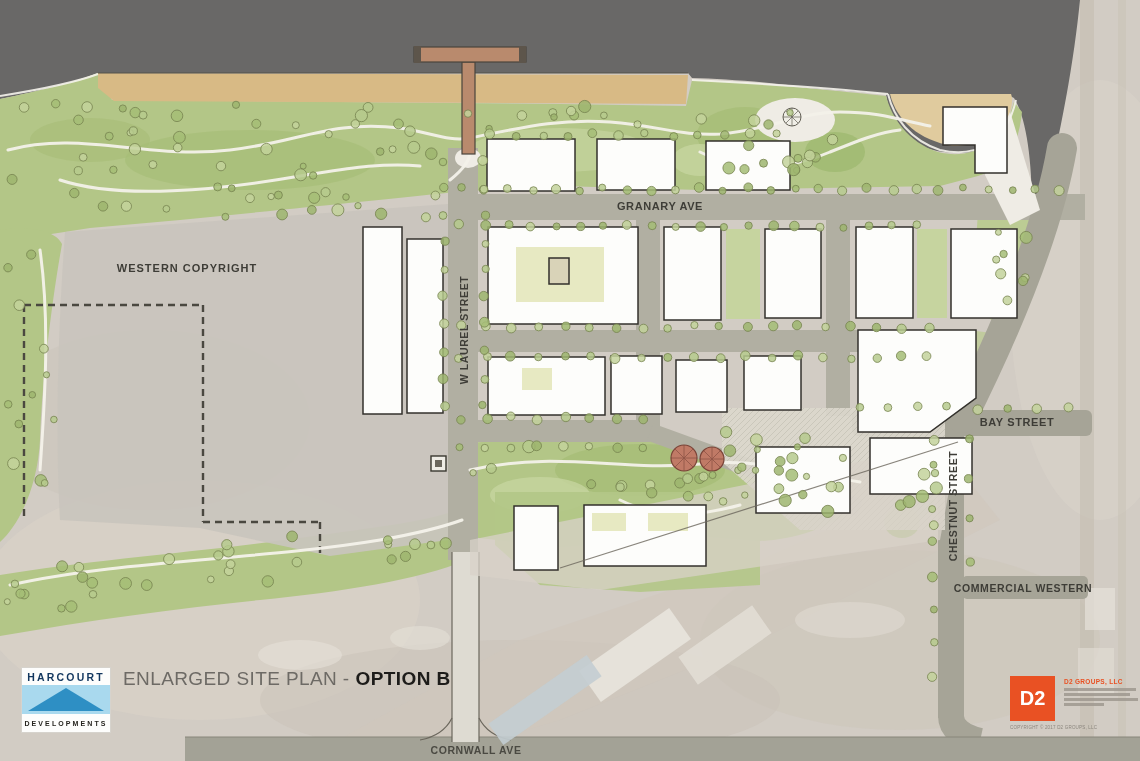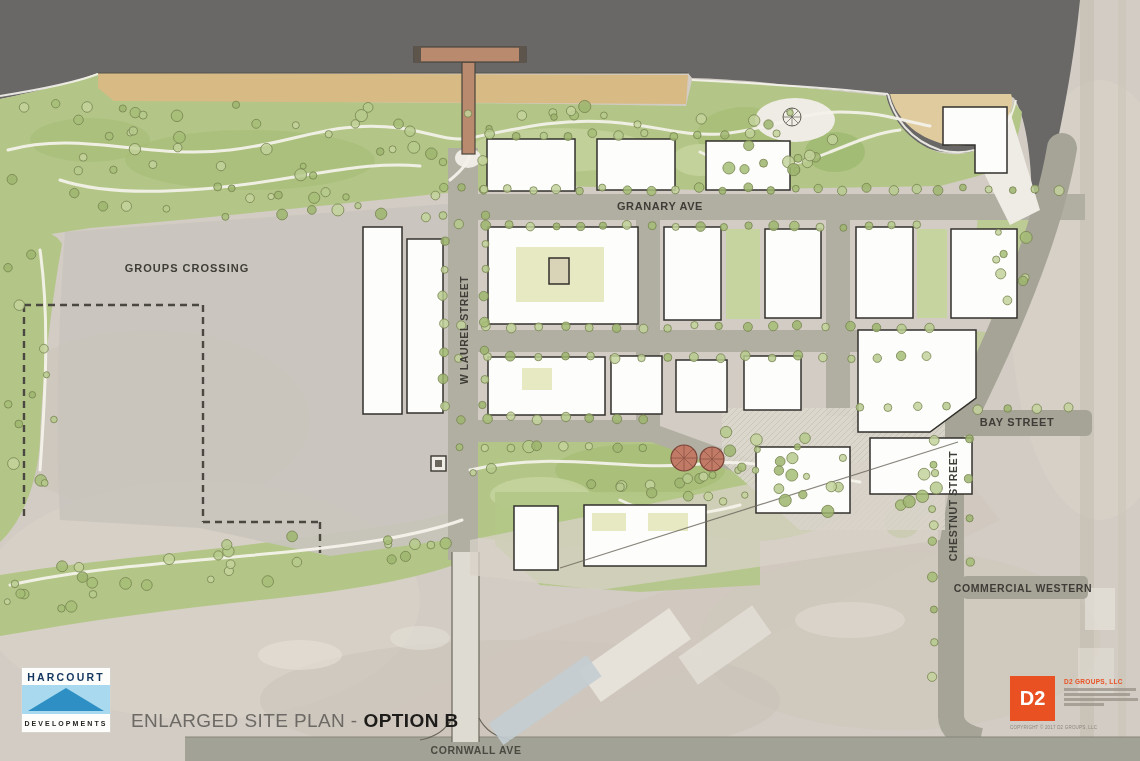--- a/index.html
+++ b/index.html
@@ -4,21 +4,21 @@
 <style>
   html,body{margin:0;padding:0;background:#ffffff;}
   #stage{position:relative;width:1140px;height:761px;overflow:hidden;
          background:#d2ccc4;font-family:"Liberation Sans",sans-serif;}
   #plansvg{position:absolute;left:0;top:0;}
   .maplabel{position:absolute;font-weight:bold;color:#3e3d37;white-space:nowrap;
             transform:translate(-50%,-50%);letter-spacing:.6px;font-size:11px;z-index:5;}
   .maplabel.vert{transform:translate(-50%,-50%) rotate(-90deg);font-size:10.5px;}
   .maplabel.soft{color:#4a4942;}
   
-  .titleblock{position:absolute;left:22px;top:668px;display:flex;align-items:flex-end;gap:21px;z-index:6;}
+  .titleblock{position:absolute;left:22px;top:668px;display:flex;align-items:flex-start;gap:13px;z-index:6;}
   .hclogo{width:88px;height:64px;background:#fdfdfc;box-shadow:0 0 0 1px #d6d3cd;
           display:flex;flex-direction:column;overflow:hidden;}
   .hc-top{height:17px;display:flex;align-items:center;justify-content:center;
           font-size:10.5px;font-weight:bold;letter-spacing:2.2px;color:#12365e;}
   .hc-mid{height:29px;background:#a9d9ee;position:relative;}
   .hc-tri{position:absolute;left:50%;bottom:3px;transform:translateX(-50%);
           width:0;height:0;border-left:38px solid transparent;border-right:38px solid transparent;
           border-bottom:23px solid #2e8fc4;}
   .hc-bot{height:18px;display:flex;align-items:center;justify-content:center;
           font-size:7px;font-weight:bold;letter-spacing:2.1px;color:#26241f;}
@@ -550,21 +550,21 @@
         <circle cx="933.9" cy="609.5" r="3.5" fill="#9db56e" fill-opacity="0.85" stroke="#76834f" stroke-width="0.8"></circle>
         <circle cx="934.3" cy="642.3" r="3.7" fill="#b6ca8d" fill-opacity="0.85" stroke="#76834f" stroke-width="0.8"></circle>
         <circle cx="932.1" cy="676.8" r="4.6" fill="#c3d29b" fill-opacity="0.85" stroke="#76834f" stroke-width="0.8"></circle>
         <circle cx="969.5" cy="438.8" r="4.0" fill="#9db56e" fill-opacity="0.85" stroke="#76834f" stroke-width="0.8"></circle>
         <circle cx="968.5" cy="478.7" r="4.1" fill="#9db56e" fill-opacity="0.85" stroke="#76834f" stroke-width="0.8"></circle>
         <circle cx="969.6" cy="518.3" r="3.6" fill="#9db56e" fill-opacity="0.85" stroke="#76834f" stroke-width="0.8"></circle>
         <circle cx="970.3" cy="562.0" r="4.1" fill="#a5bd76" fill-opacity="0.85" stroke="#76834f" stroke-width="0.8"></circle>
       </g>
 </svg>
 
-<div class="maplabel" style="left:187px;top:268px;letter-spacing:1px;">GROUPS CROSSING</div>
+<div class="maplabel" style="left:187px;top:268px;letter-spacing:1px;">WESTERN COPYRIGHT</div>
 <div class="maplabel" style="left:660px;top:206px;">GRANARY AVE</div>
 <div class="maplabel vert" style="left:464px;top:330px;">W LAUREL STREET</div>
 <div class="maplabel" style="left:1011px;top:422px;padding-left:12px;">BAY STREET</div>
 <div class="maplabel vert" style="left:953px;top:506px;">CHESTNUT STREET</div>
 <div class="maplabel" style="left:1023px;top:588px;font-size:10.5px;">COMMERCIAL WESTERN</div>
 <div class="maplabel soft" style="left:470px;top:750px;font-size:10.5px;margin-left:6px;">CORNWALL AVE</div>
 
 <div class="titleblock">
   <div class="hclogo">
     <div class="hc-top">HARCOURT</div>

